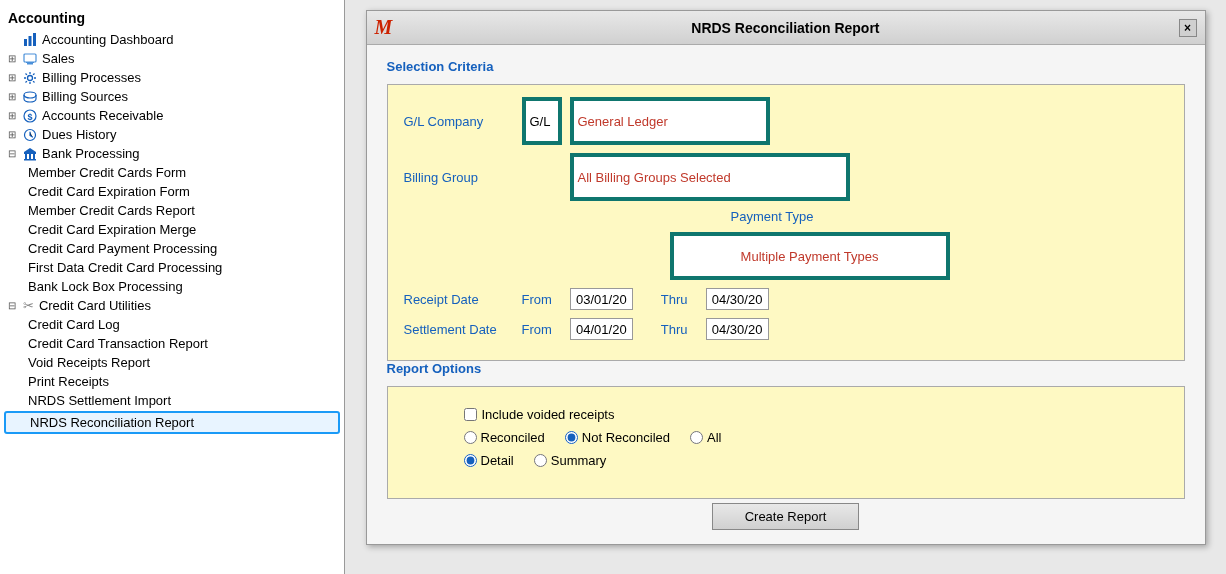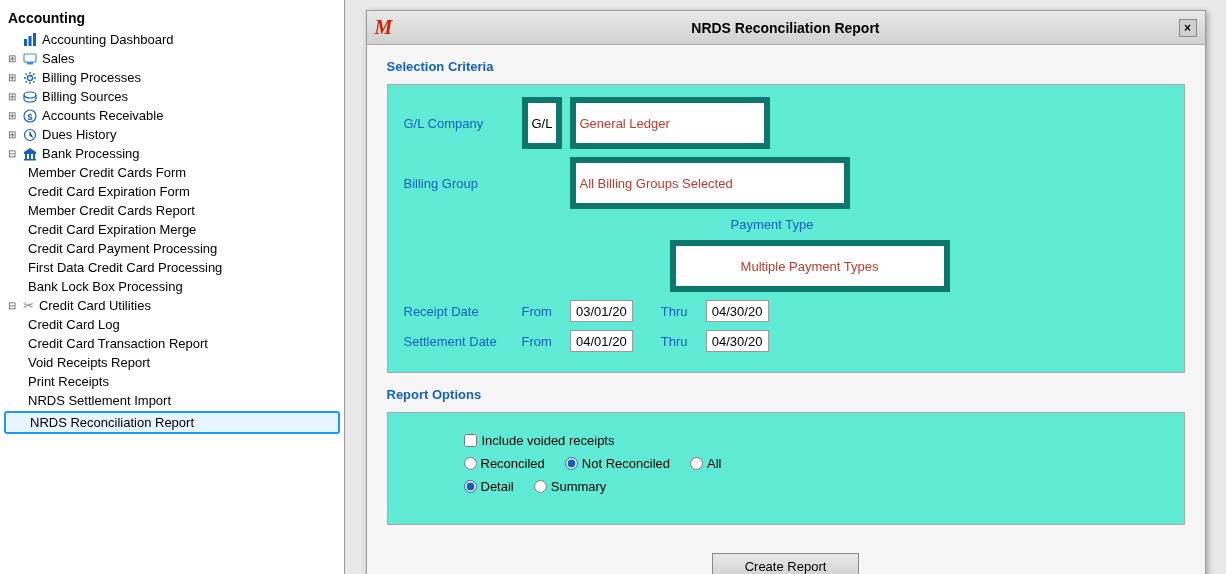--- a/index.html
+++ b/index.html
@@ -137,39 +137,38 @@
     
     .section-label {
       color: #1560bd;
       font-weight: bold;
       font-size: 13px;
       margin-bottom: 10px;
     }
     .section-box {
       border: 1px solid #aaa;
       padding: 12px 16px;
-      margin-bottom: 14px;
-      background: #5eead4;
+      background: #fef9c3;
     }
 
     
     .form-row {
       display: flex;
       align-items: center;
       margin-bottom: 8px;
       gap: 8px;
     }
     .form-label {
       color: #1560bd;
       width: 110px;
       min-width: 110px;
       font-size: 13px;
     }
     .field-box {
-      border: 6px solid #0f766e;
+      border: 4px solid #0f766e;
       background: #fff;
       height: 22px;
       padding: 20px 4px;
       font-size: 13px;
       display: flex;
       align-items: center;
     }
     .field-box.orange-text {
       color: #c0392b;
     }
@@ -229,21 +228,21 @@
       cursor: pointer;
     }
     input[type="radio"] { cursor: pointer; accent-color: #1560bd; }
     input[type="checkbox"] { cursor: pointer; accent-color: #1560bd; }
 
     
     .button-row {
       display: flex;
       justify-content: center;
       gap: 40px;
-      margin-top: 28px;
+      margin-top: 4px;
     }
     .btn {
       background: linear-gradient(to bottom, #e8e8e8, #d0d0d0);
       border: 1px solid #888;
       padding: 5px 32px;
       font-size: 13px;
       cursor: pointer;
       font-weight: normal;
       min-width: 120px;
     }

